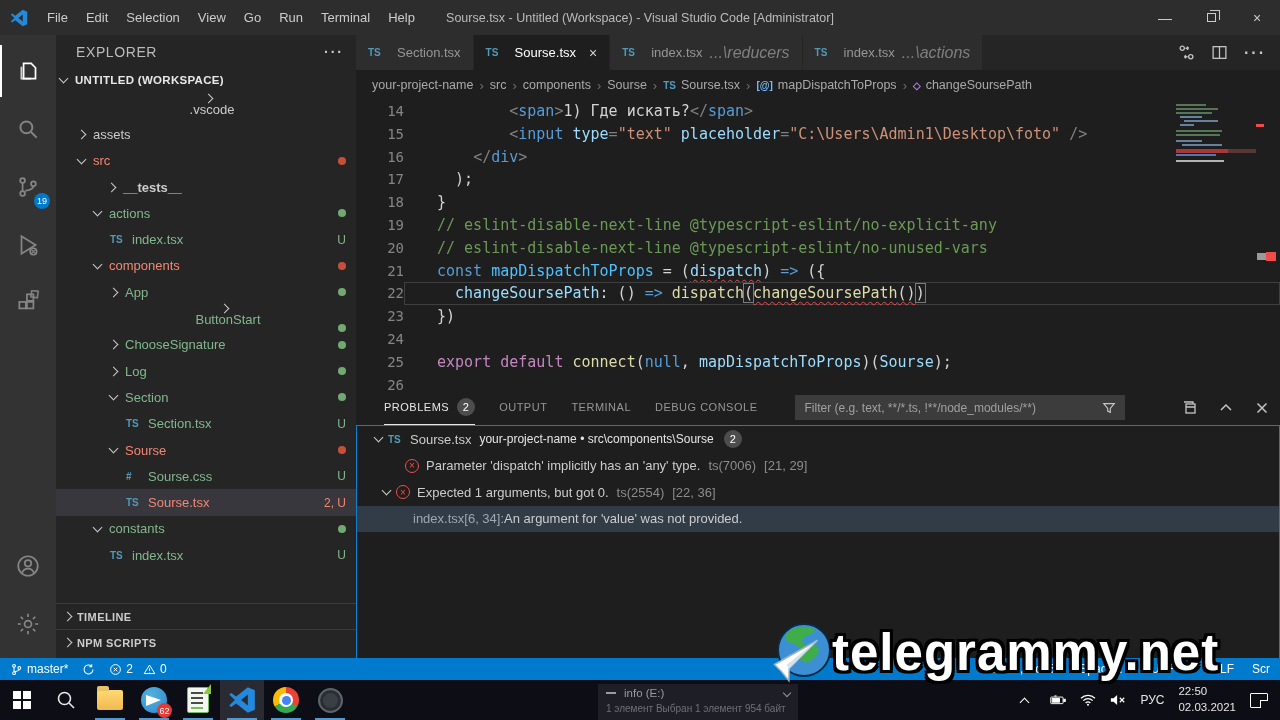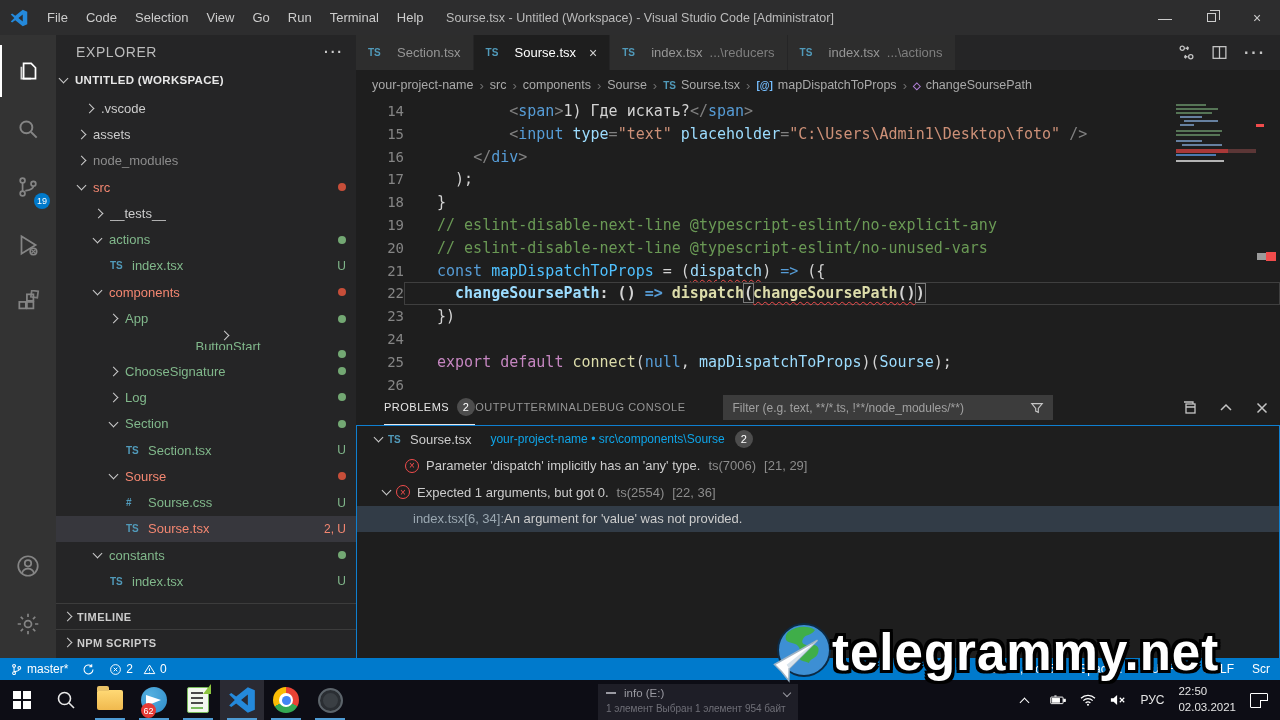--- a/index.html
+++ b/index.html
@@ -60,39 +60,39 @@
   .sb-section { height:26px; display:flex; align-items:center; padding-left:8px; border-top:1px solid #3c3c3c;
     font-weight:bold; font-size:11px; letter-spacing:.4px; color:#cccccc; }
   .sb-section .chev { margin-right:6px; }
 
   
   .editor-col { flex:1; display:flex; flex-direction:column; background:#1e1e1e; min-width:0; }
   .tabbar { height:35px; background:#252526; display:flex; align-items:stretch; }
   .tab { display:flex; align-items:center; gap:7px; padding:0 12px; background:#2d2d2d; color:#969696;
     font-size:13px; border-right:1px solid #252526; white-space:nowrap; }
   .tab.active { background:#1e1e1e; color:#ffffff; }
-  .tab .detail { font-size:13px; color:#7f7f7f; }
+  .tab .detail { font-size:16px; color:#7f7f7f;font-style:italic; }
   .tab .close { margin-left:6px; font-size:14px; color:#d4d4d4; }
   .tab-actions { margin-left:auto; display:flex; align-items:center; gap:16px; padding-right:14px; color:#c5c5c5; }
   .tab-actions svg { width:17px; height:17px; }
   .dots { letter-spacing:2px; font-weight:bold; }
 
   .breadcrumbs { height:30px; display:flex; align-items:center; padding-left:16px; color:#a9a9a9;
     font-size:12.5px; gap:6px; white-space:nowrap; }
   .crumb-sep { color:#6e6e6e; font-size:13px; }
   .crumb { display:flex; align-items:center; gap:5px; }
   .crumb .sym { font-size:10px; font-weight:bold; }
 
   
   .code-wrap { position:relative; flex:1; overflow:hidden; font-family:"DejaVu Sans Mono", monospace;
     font-size:15px; }
   .code-line { display:flex; height:22.8px; line-height:22.8px; white-space:pre; }
   .ln { width:48px; text-align:right; color:#858585; flex:0 0 auto; font-size:14px; }
   .lc { padding-left:33px; flex:1; position:relative; }
-  .code-line.current .lc { box-shadow:inset 0 0 0 1px #3f3f3f;font-weight:bold; }
+  .code-line.current .lc { box-shadow:inset 0 0 0 1px #3f3f3f; }
   .seg.tag{color:#569cd6} .seg.attr{color:#9cdcfe} .seg.str{color:#ce9178} .seg.punct{color:#808080}
   .seg.cm{color:#6a9955} .seg.kw{color:#569cd6} .seg.kw2{color:#c586c0} .seg.fn{color:#dcdcaa}
   .seg.var{color:#9cdcfe} .seg.cvar{color:#4fc1ff} .seg.txt{color:#d4d4d4}
   .seg.sq{ text-decoration:underline; text-decoration-style:wavy; text-decoration-color:#f14c4c;
     text-decoration-thickness:1px; text-underline-offset:3px; }
   .seg.br{ outline:1px solid #7a7a7a; outline-offset:0px; }
   .minimap { position:absolute; right:18px; top:2px; width:88px; height:86px; opacity:.95; }
   .ov-marker1 { position:absolute; right:16px; top:24px; width:8px; height:3px; background:#f14c4c; }
   .ov-marker2 { position:absolute; right:4px; top:152px; width:10px; height:9px; background:#f14c4c; }
   .ov-marker2::before { content:''; position:absolute; left:-9px; top:1px; width:9px; height:7px; background:#9b9b9b; }
@@ -107,21 +107,21 @@
     display:flex; align-items:center; justify-content:center; }
   .pfilter { margin-left:14px; width:330px; height:25px; background:#3c3c3c; border:1px solid #3c3c3c;
     color:#a0a0a0; font-size:12px; display:flex; align-items:center; padding:0 8px; justify-content:space-between; }
   .panel-actions { margin-left:auto; display:flex; align-items:center; gap:20px; color:#c5c5c5; }
   .panel-actions svg { width:16px; height:16px; }
   .panel-list { flex:1; border:1px solid #0f7fd0; border-bottom:none; font-size:13px; color:#cccccc; }
   .prow { height:26.5px; display:flex; align-items:center; white-space:nowrap; }
   .prow .chev { margin-right:6px; }
   .err-ico { width:14px; height:14px; border-radius:50%; border:1px solid #f14c4c; color:#f14c4c;
     font-size:10px; display:flex; align-items:center; justify-content:center; flex:0 0 auto; margin-right:7px; }
-  .ppath { color:#0ea5e9; font-size:12px; margin-left:19px; }
+  .ppath { color:#e5e5e5; font-size:12px; margin-left:8px; }
   .pmeta { color:#8c8c8c; margin-left:8px; }
   .prow.selected { background:#323c47; }
   .pprefix { color:#9aa7b0; }
 
   
   .statusbar { position:absolute; left:0; top:658px; width:1280px; height:22px; background:#007acc;
     color:#ffffff; font-size:12px; display:flex; align-items:center; padding:0 10px; }
   .st-item { display:flex; align-items:center; gap:4px; margin-right:14px; white-space:nowrap; }
   .st-right { margin-left:auto; display:flex; align-items:center; }
   .st-right .st-item { margin-right:0; margin-left:18px; }
@@ -135,21 +135,21 @@
   .tb-cell.active-app { background:#2a2a33; }
   .win-logo { display:grid; grid-template-columns:8px 8px; grid-template-rows:8px 8px; gap:1.5px; }
   .win-logo span { background:#ffffff; }
   .tb-search svg, .tb-ico svg { width:24px; height:24px; }
   .folder-ico { width:26px; height:20px; position:relative; background:linear-gradient(#ffd975,#f0b94e); border-radius:2px; }
   .folder-ico::before { content:''; position:absolute; top:-4px; left:0; width:12px; height:5px;
     background:#e9c268; border-radius:2px 2px 0 0; }
   .tg-ico { width:26px; height:26px; border-radius:50%; background:radial-gradient(circle at 35% 30%, #54b0e0, #2d8bc9); position:relative; }
   .tg-plane { position:absolute; left:5px; top:8px; width:0; height:0; border-left:15px solid #fff;
     border-top:5px solid transparent; border-bottom:6px solid transparent; }
-  .tb-badge { position:absolute; right:20px; bottom:2px; background:#e53935; color:#fff; font-size:9px;
+  .tb-badge { position:absolute; right:4px; bottom:2px; background:#e53935; color:#fff; font-size:9px;
     min-width:15px; height:15px; border-radius:8px; display:flex; align-items:center; justify-content:center; z-index:2; }
   .notes-ico { width:22px; height:26px; background:#f2f7ef; border:1px solid #79bb5c; border-radius:2px; position:relative; }
   .notes-ico::before { content:''; position:absolute; left:3px; top:4px; width:12px; height:2px;
     box-shadow:0 0 #4a4a4a, 0 5px #4a4a4a, 0 10px #4a4a4a, 0 15px #79bb5c; background:#4a4a4a; }
   .notes-ico::after { content:''; position:absolute; right:-3px; top:-4px; width:8px; height:10px;
     background:#8dc63f; clip-path:polygon(0 100%, 100% 0, 100% 100%); }
   .chrome-ico { width:26px; height:26px; border-radius:50%;
     background:conic-gradient(#ea4335 0deg 120deg, #34a853 120deg 240deg, #fbbc05 240deg 360deg); position:relative; }
   .chrome-ico::before { content:''; position:absolute; left:6px; top:6px; width:14px; height:14px;
     border-radius:50%; background:#fff; }
@@ -185,21 +185,21 @@
 <body>
 
 <div class="screen">
 
   <div class="titlebar">
     <svg class="vsc-logo" viewBox="0 0 24 24">
       <path fill="#2489db" d="M17 1l6 2.6v16.8L17 23l-10-8.1-4.2 3.2L1 16.7 5.8 12 1 7.3l1.8-1.4L7 9.1 17 1zm0 6.2L11.2 12 17 16.8V7.2z"></path>
     </svg>
     <nav class="menus" id="menubar">
         <span class="menu-item">File</span>
-        <span class="menu-item">Code</span>
+        <span class="menu-item">Edit</span>
         <span class="menu-item">Selection</span>
         <span class="menu-item">View</span>
         <span class="menu-item">Go</span>
         <span class="menu-item">Run</span>
         <span class="menu-item">Terminal</span>
         <span class="menu-item">Help</span>
       </nav>
     <div class="win-title">Sourse.tsx - Untitled (Workspace) - Visual Studio Code [Administrator]</div>
     <div class="win-controls">
       <div class="win-btn">—</div>
@@ -269,43 +269,38 @@
     <div class="sidebar">
       <div class="sb-header">
         <span>EXPLORER</span>
         <span class="more">···</span>
       </div>
       <div class="ws-row">
         <span class="chev down"></span>
         <span>UNTITLED (WORKSPACE)</span>
       </div>
       <div class="tree" id="tree">
-          <div class="tree-row" style="padding-left: 30px;">
+          <div class="tree-row" style="padding-left: 22px; flex-direction: column;">
             <span class="chev right"></span>
             <span class="tree-label c-default">.vscode</span>
             <span class="row-right"></span>
           </div>
           <div class="tree-row" style="padding-left: 22px;">
             <span class="chev right"></span>
             <span class="tree-label c-default">assets</span>
             <span class="row-right"></span>
           </div>
           <div class="tree-row" style="padding-left: 22px;">
-            <span class="chev right"></span>
-            <span class="tree-label c-dim">node_modules</span>
-            <span class="row-right"></span>
-          </div>
-          <div class="tree-row" style="padding-left: 22px;">
             <span class="chev down"></span>
             <span class="tree-label c-red">src</span>
             <span class="row-right">
               <span class="gitdot red"></span>
             </span>
           </div>
-          <div class="tree-row" style="padding-left: 39px;">
+          <div class="tree-row" style="padding-left: 52px; font-weight: bold;">
             <span class="chev right"></span>
             <span class="tree-label c-default">__tests__</span>
             <span class="row-right"></span>
           </div>
           <div class="tree-row" style="padding-left: 38px;">
             <span class="chev down"></span>
             <span class="tree-label c-green">actions</span>
             <span class="row-right">
               <span class="gitdot green"></span>
             </span>
@@ -517,21 +512,21 @@
             <rect x="54" y="47" width="28" height="4" fill="#8a4a4a" opacity=".6"></rect>
           <rect x="2" y="52" width="40" height="2" fill="#4e7eb8"></rect>
           <rect x="2" y="58" width="48" height="2" fill="#bdbdbd"></rect>
         </svg>
         <div class="ov-marker1"></div>
         <div class="ov-marker2"></div>
       </div>
 
       <div class="panel">
         <div class="panel-header">
-          <div id="ptabs" style="display:flex; ">
+          <div id="ptabs" style="display:flex; gap:24px;">
               <div class="ptab active">
                 <span>PROBLEMS</span>
                 <span class="pbadge">2</span>
               </div>
               <div class="ptab">
                 <span>OUTPUT</span>
               </div>
               <div class="ptab">
                 <span>TERMINAL</span>
               </div>

